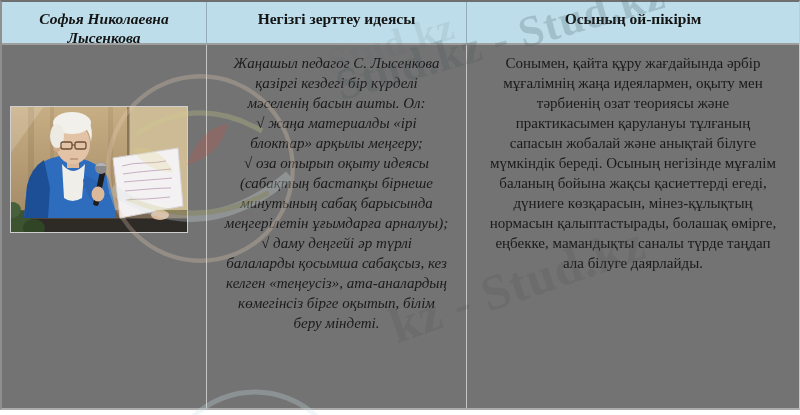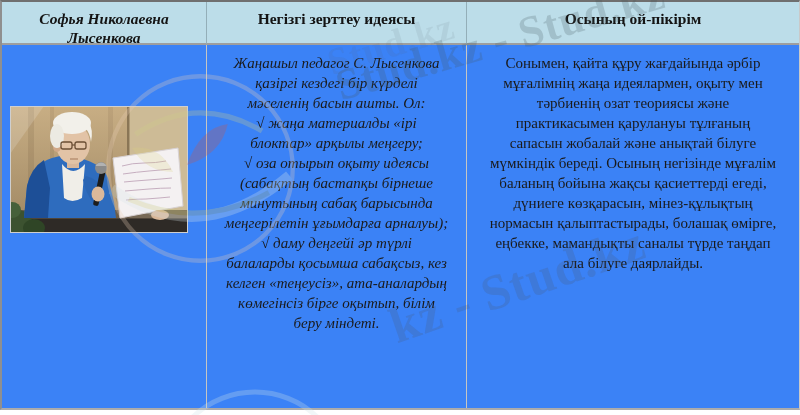--- a/index.html
+++ b/index.html
@@ -8,21 +8,21 @@
     background:#ffffff;
     font-family:"Liberation Serif","DejaVu Serif",serif;
   }
   
   .doc-table{
     position:absolute;left:0;top:0;width:800px;height:410px;
     box-sizing:border-box;
     display:grid;
     grid-template-columns:205px 260px 1fr;
     grid-template-rows:43px 1fr;
-    background:#3b82f6;
+    background:#737373;
     border-top:2px solid #6f6f6f;
     border-left:2px solid #8f8f8f;
     border-right:1px solid #c9c9c9;
     border-bottom:2px solid #acacac;
   }
   .hcell{
     background:#bcdde9;
     border-bottom:2px solid #9e9e9e;
     text-align:center;
     font-weight:bold;

